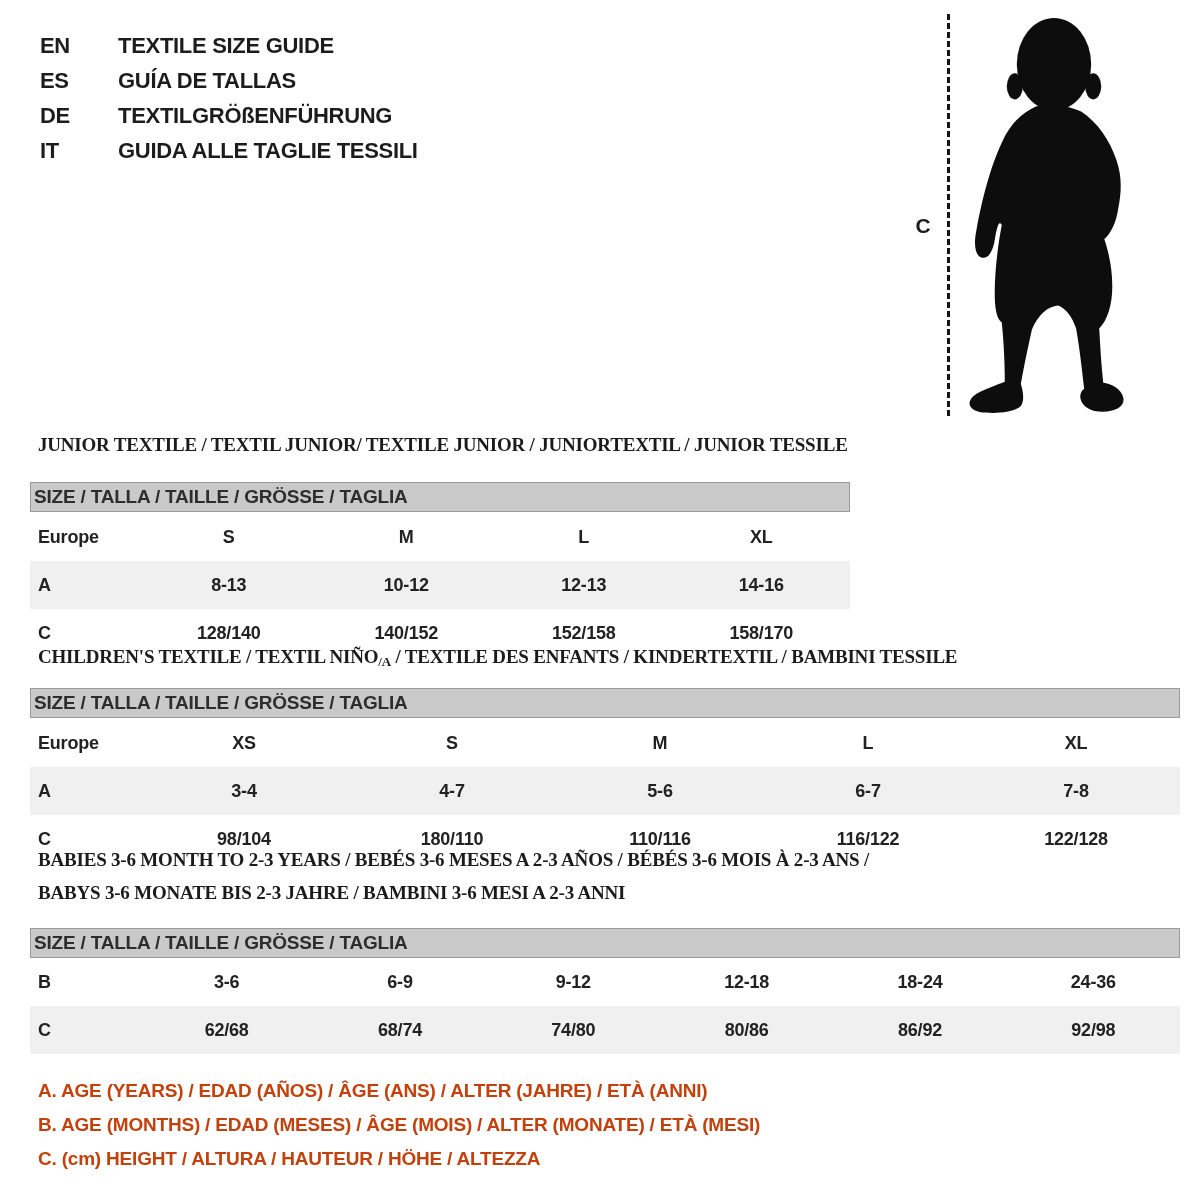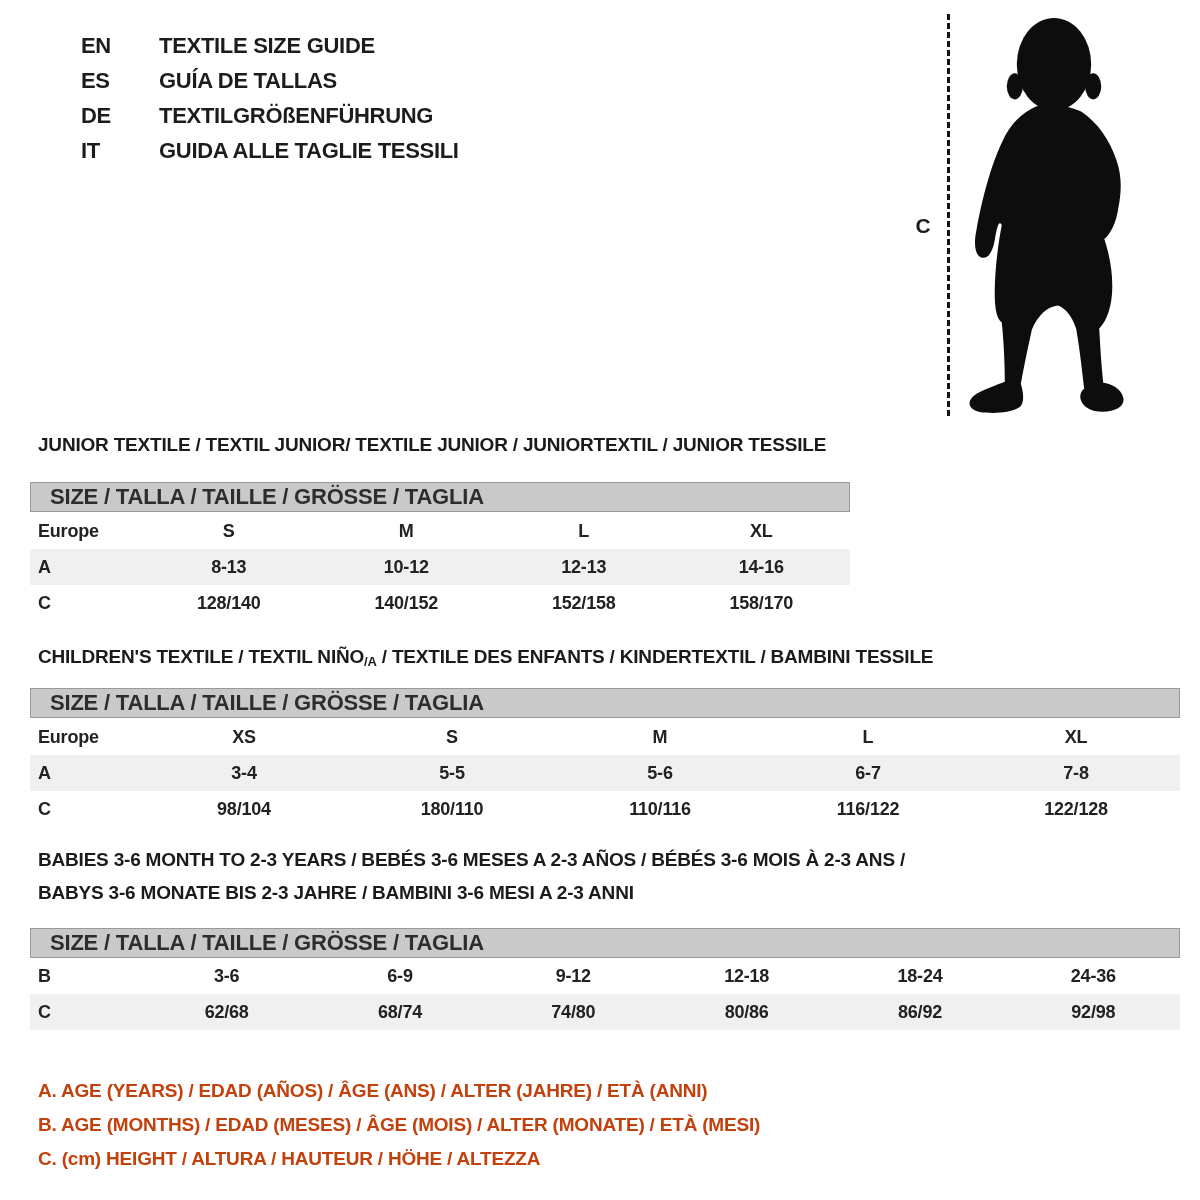--- a/index.html
+++ b/index.html
@@ -7,21 +7,21 @@
     position: relative;
     width: 1200px;
     height: 1200px;
     background: #ffffff;
     font-family: "Liberation Sans", "DejaVu Sans", sans-serif;
     color: #1c1c1c;
     overflow: hidden;
   }
   
   .lang-block { position: absolute; left: 40px; top: 34px; }
-  .lang-row { display: flex; margin-bottom: 11px; margin-left: 41px; }
+  .lang-row { display: flex; margin-bottom: 11px; }
   .lang-code {
     width: 78px; font-size: 22px; font-weight: 700;
     letter-spacing: -0.3px; line-height: 24px;
   }
   .lang-title {
     font-size: 22px; font-weight: 700;
     letter-spacing: -0.3px; line-height: 24px; white-space: nowrap;
   }
   
   .measure-line {
@@ -30,32 +30,32 @@
   }
   .measure-label {
     position: absolute; left: 910px; top: 214px; width: 26px;
     font-size: 21px; font-weight: 700; text-align: center;
   }
   .silhouette { position: absolute; left: 963px; top: 10px; width: 178px; height: 410px; }
   
   .section-title {
     position: absolute; left: 38px;
     font-size: 19px; font-weight: 700; letter-spacing: -0.2px;
-    white-space: nowrap; color: #1b1b1b;
+    white-space: nowrap; color: #1b1b1b; font-family: Liberation Serif, serif;
   }
   .title-sub { font-size: 13px; position: relative; bottom: -3px; font-weight: 700; }
   .size-bar {
     position: absolute; left: 30px;
     background: #c9c9c9; border: 1px solid #9a9a9a;
     box-sizing: border-box; height: 30px;
-    font-size: 22px; font-weight: 700; letter-spacing: -0.2px;
-    color: #2d2d2d; line-height: 28px; padding-left: 19px;
+    font-size: 19px; font-weight: 700; letter-spacing: -0.2px;
+    color: #2d2d2d; line-height: 28px; padding-left: 3px;
   }
   .size-table { position: absolute; left: 30px; display: grid; }
-  .trow { display: grid; height: 36px; align-items: center; }
+  .trow { display: grid; height: 48px; align-items: center; }
   .cols-4 { grid-template-columns: 110px repeat(4, 1fr); }
   .cols-5 { grid-template-columns: 110px repeat(5, 1fr); }
   .cols-6 { grid-template-columns: 110px repeat(6, 1fr); }
   .trow-alt { background: #f0f0f0; }
   .tcell {
     text-align: center; font-size: 18px; font-weight: 700;
     letter-spacing: -0.2px; color: #222222;
   }
   .tlabel { text-align: left; padding-left: 8px; }
   .w820 { width: 820px; }
@@ -162,21 +162,21 @@
       <span class="tcell tlabel">Europe</span>
       <span class="tcell">XS</span>
       <span class="tcell">S</span>
       <span class="tcell">M</span>
       <span class="tcell">L</span>
       <span class="tcell">XL</span>
     </div>
     <div class="trow cols-5 trow-alt">
       <span class="tcell tlabel">A</span>
       <span class="tcell">3-4</span>
-      <span class="tcell">5-5</span>
+      <span class="tcell">4-7</span>
       <span class="tcell">5-6</span>
       <span class="tcell">6-7</span>
       <span class="tcell">7-8</span>
     </div>
     <div class="trow cols-5">
       <span class="tcell tlabel">C</span>
       <span class="tcell">98/104</span>
       <span class="tcell">180/110</span>
       <span class="tcell">110/116</span>
       <span class="tcell">116/122</span>

